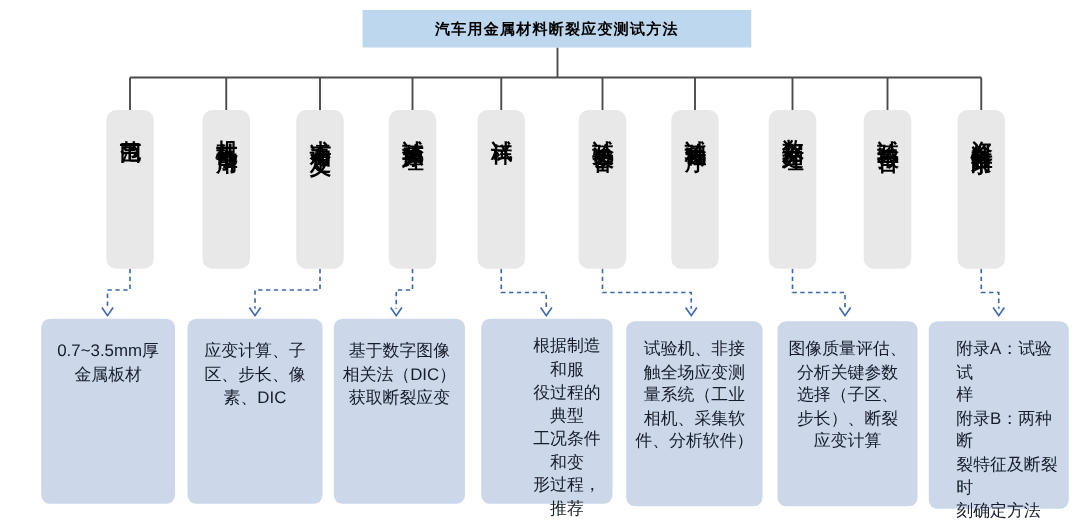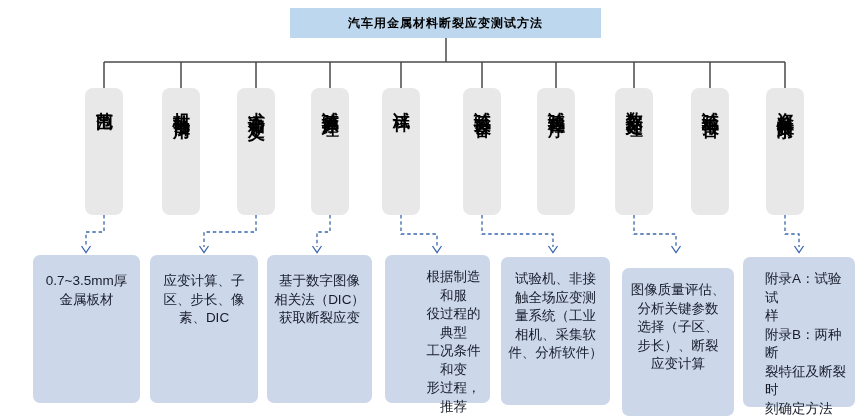--- a/index.html
+++ b/index.html
@@ -149,21 +149,21 @@
 工况条件和变
 形过程，推荐
 不同的典型受
 力试样，规定
 散斑制作方法</div>
   <div class="note" style="left:501px; top:257px; width:109px; height:148px;">试验机、非接
 触全场应变测
 量系统（工业
 相机、采集软
 件、分析软件）</div>
-  <div class="note" style="left:622px; top:257px; width:112px; height:148px;margin-top:11px;">图像质量评估、
+  <div class="note" style="left:622px; top:257px; width:112px; height:148px;">图像质量评估、
 分析关键参数
 选择（子区、
 步长）、断裂
 应变计算</div>
   <div class="note left" style="left:743px; top:257px; width:112px; height:150px;">附录A：试验试
 样
 附录B：两种断
 裂特征及断裂时
 刻确定方法
 附录C：断裂应

